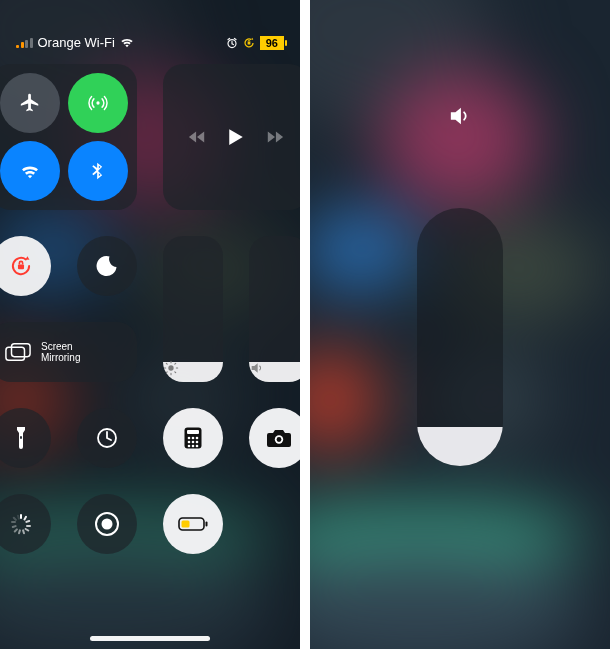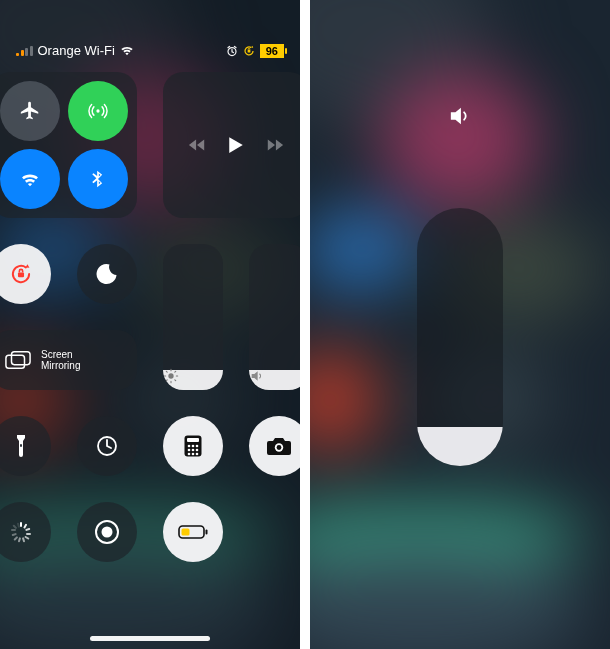--- a/index.html
+++ b/index.html
@@ -35,21 +35,21 @@
   .b2 { width: 160px; height: 140px; left: 110px; top: 110px; background: #8c355a; }
   .b3 { width: 120px; height: 80px; left: 30px; top: 250px; background: #2a6fb5; }
   .b4 { width: 160px; height: 100px; left: 170px; top: 260px; background: #3b473e; }
   .b5 { width: 100px; height: 100px; left: 10px; top: 390px; background: #b63b2a; }
   .b6 { width: 120px; height: 100px; left: 160px; top: 390px; background: #303e46; }
   .b7 { width: 340px; height: 60px; left: -20px; top: 545px; background: #3aa085; }
   .b8 { width: 340px; height: 120px; left: -20px; top: 590px; background: #324552; }
   .darken {
     position: absolute; inset: 0; background: rgba(10,15,20,.35); z-index: 0;
   }
-  .content { position: relative; z-index: 2; padding: 8px 16px; }
+  .content { position: relative; z-index: 2; padding: 0 16px; }
 
   
   .status {
     height: 56px;
     display: flex;
     align-items: flex-end;
     justify-content: space-between;
     padding-bottom: 6px;
     font-size: 13px;
     color: #fff;

